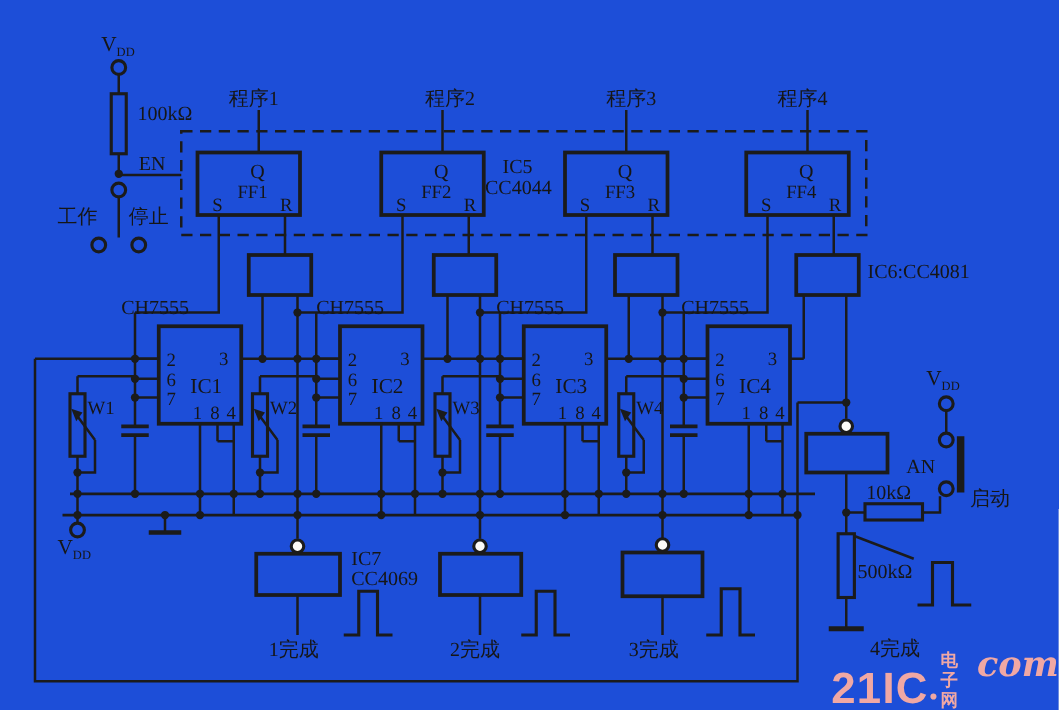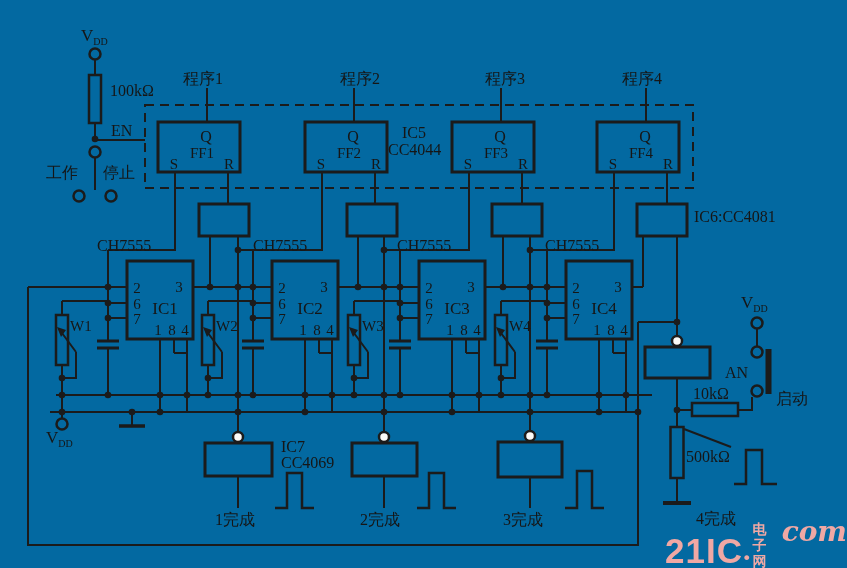--- a/index.html
+++ b/index.html
@@ -1,16 +1,16 @@
 <!DOCTYPE html>
 <html><head>
 <meta charset="utf-8">
 <style>
   html,body{margin:0;padding:0;background:#e8e8e6;}
-  #stage{position:relative;width:847px;height:568px;background:#0369a1;overflow:hidden;
+  #stage{position:relative;width:847px;height:568px;background:#1d4ed8;overflow:hidden;
          font-family:"Liberation Serif","DejaVu Serif",serif;}
   svg text{fill:#161616;}
   #watermark{position:absolute;left:665px;top:522px;display:flex;align-items:flex-end;
              color:#f0a8a4;user-select:none;}
   #wm-big{font-size:35px;font-weight:bold;letter-spacing:1px;line-height:38px;font-family:"Liberation Sans",sans-serif;}
   #wm-dot{font-size:30px;font-weight:bold;line-height:40px;}
   #wm-col{display:flex;flex-direction:row;margin-left:2px;}
   #wm-cn{font-size:14px;font-weight:bold;letter-spacing:2px;line-height:16px;}
   #wm-com{font-size:28px;font-weight:bold;font-style:italic;line-height:20px;font-family:"DejaVu Serif",serif;}
 </style>

